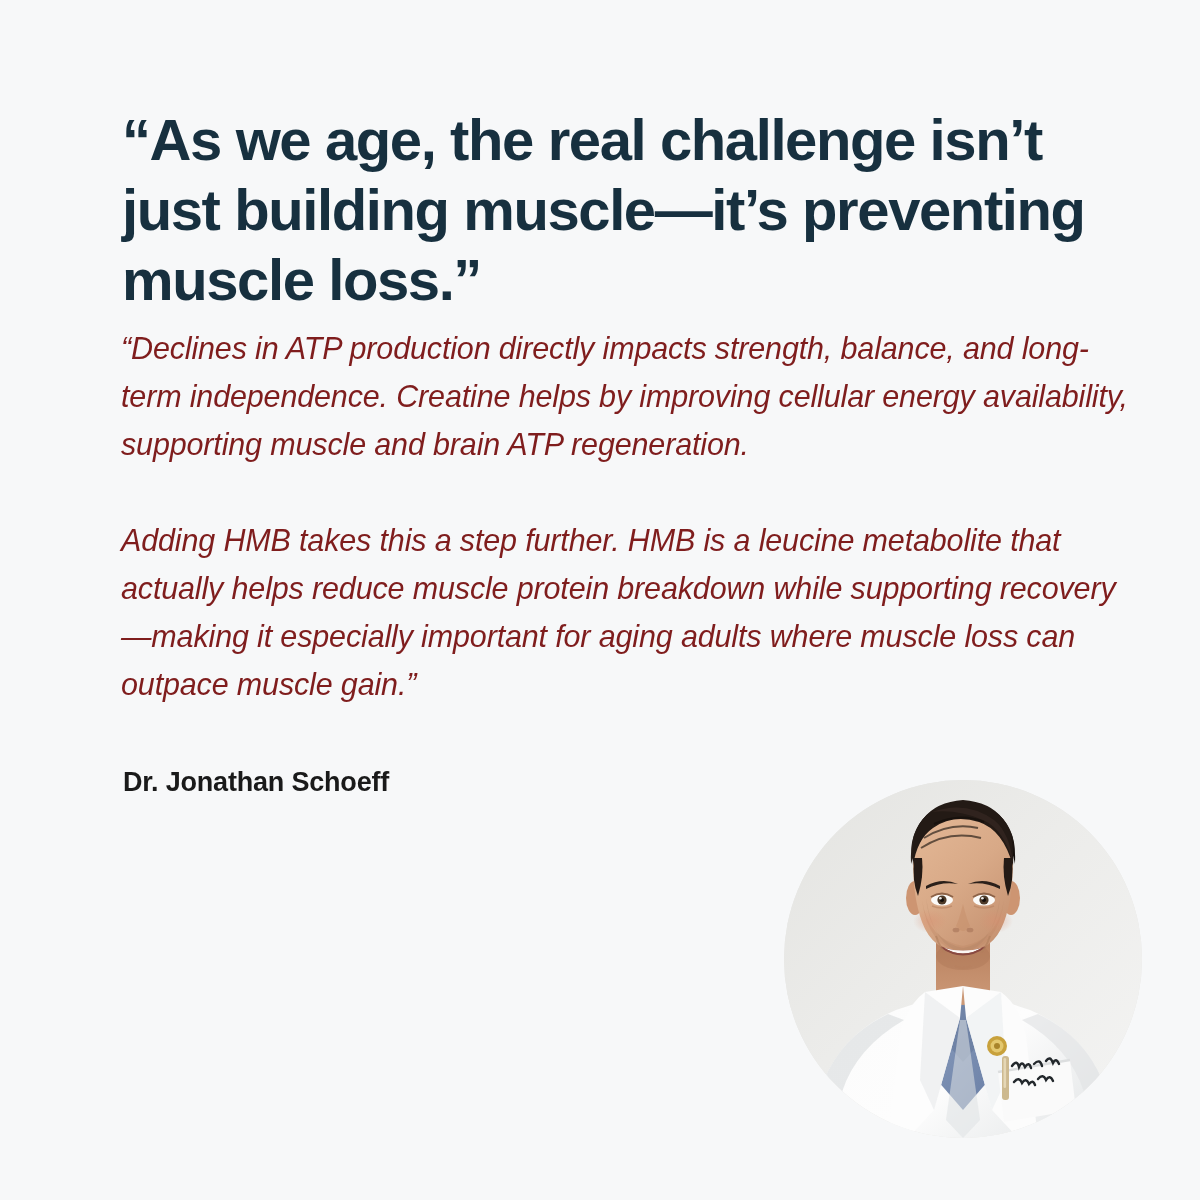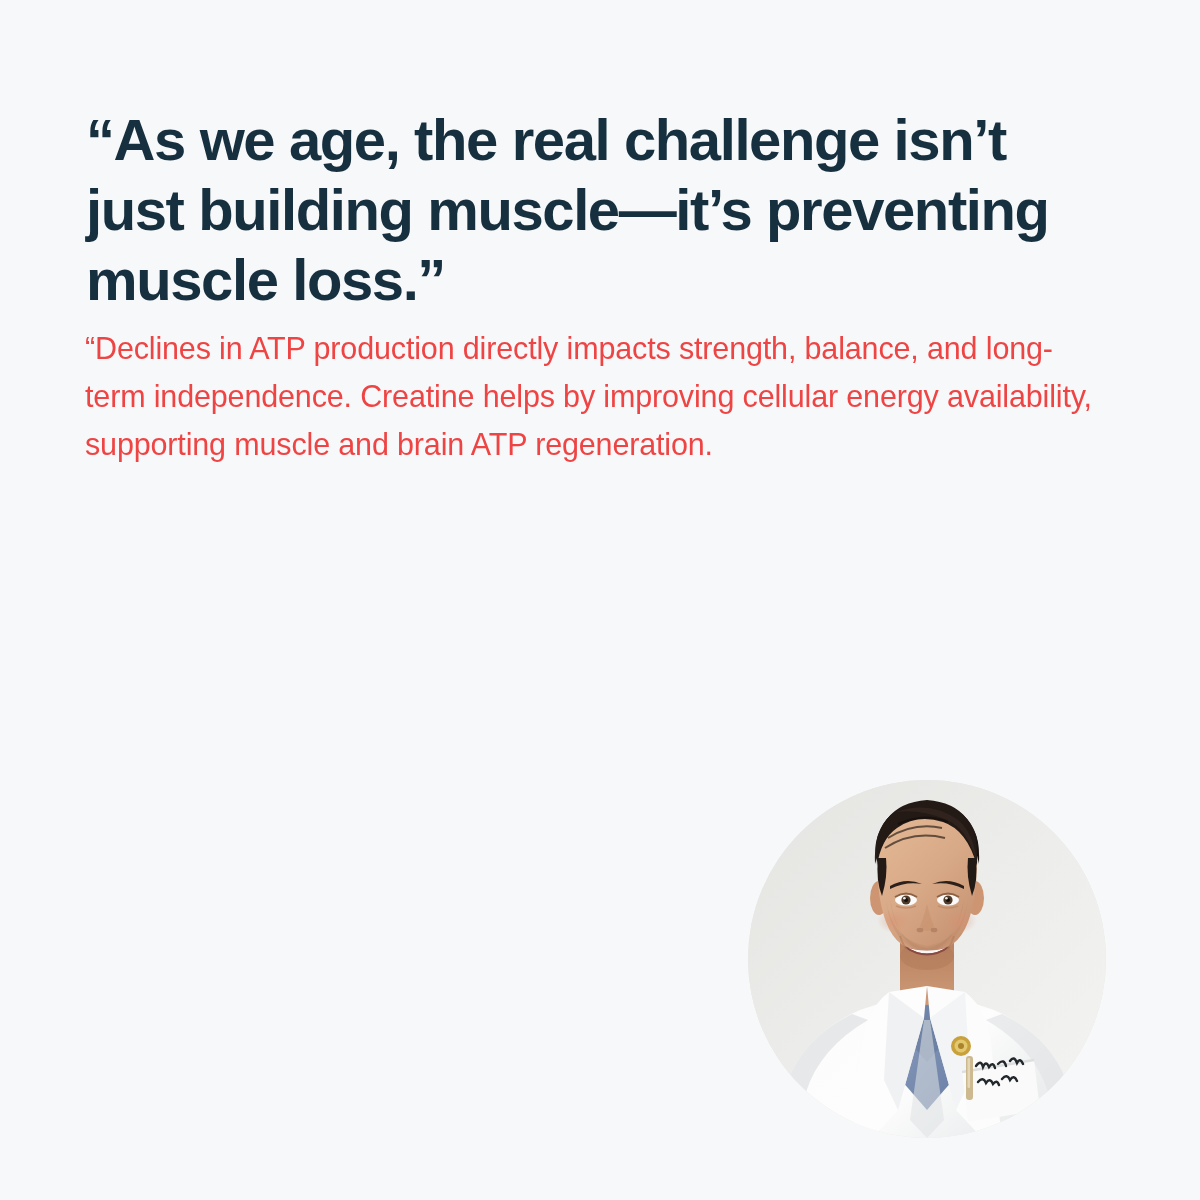--- a/index.html
+++ b/index.html
@@ -11,20 +11,21 @@
     height: 1200px;
     background: #f7f8f9;
     font-family: "Liberation Sans", sans-serif;
     overflow: hidden;
   }
   #card {
     position: relative;
     width: 1020px;
     height: 1200px;
     background: #f7f8f9;
+    margin-left: 36px;
   }
 
   
   #headline {
     position: absolute;
     left: 86px;
     top: 66px;
     width: 1000px;
     font-size: 58px;
     line-height: 70px;
@@ -32,24 +33,25 @@
     letter-spacing: -1.4px;
     color: #17303f;
   }
 
   
   #body-copy {
     position: absolute;
     left: 85px;
     top: 324px;
     width: 1010px;
-    color: #ef4444;
+    color: #7f1d1d;
     font-size: 30.5px;
     line-height: 48px;
     letter-spacing: -0.15px;
+    font-style: italic;
   }
   #body-copy p {
     margin: 0;
   }
   #body-copy p + p {
     margin-top: 48px;
   }
 
   
   #attribution {
@@ -78,23 +80,25 @@
 </style>
 </head>
 <body>
 
 <div id="card">
 
   <h1 id="headline">“As we age, the real challenge isn’t just building muscle—it’s preventing muscle loss.”</h1>
 
   <div id="body-copy">
     <p>“Declines in ATP production directly impacts strength, balance, and long-term independence. Creatine helps by improving cellular energy availability, supporting muscle and brain ATP regeneration.</p>
+    <p>Adding HMB takes this a step further. HMB is a leucine metabolite that actually helps reduce muscle protein breakdown while supporting recovery—making it especially important for aging adults where muscle loss can outpace muscle gain.”</p>
   </div>
 
   <div id="attribution">
+    <div>Dr. Jonathan Schoeff</div>
   </div>
 
   <div id="portrait">
     <svg width="358" height="358" viewBox="0 0 358 358" role="img">
       <defs>
         <linearGradient id="bg" x1="0" y1="0" x2="1" y2="1">
           <stop offset="0%" stop-color="#e4e4e1"></stop>
           <stop offset="45%" stop-color="#ececea"></stop>
           <stop offset="100%" stop-color="#f4f4f3"></stop>
         </linearGradient>

